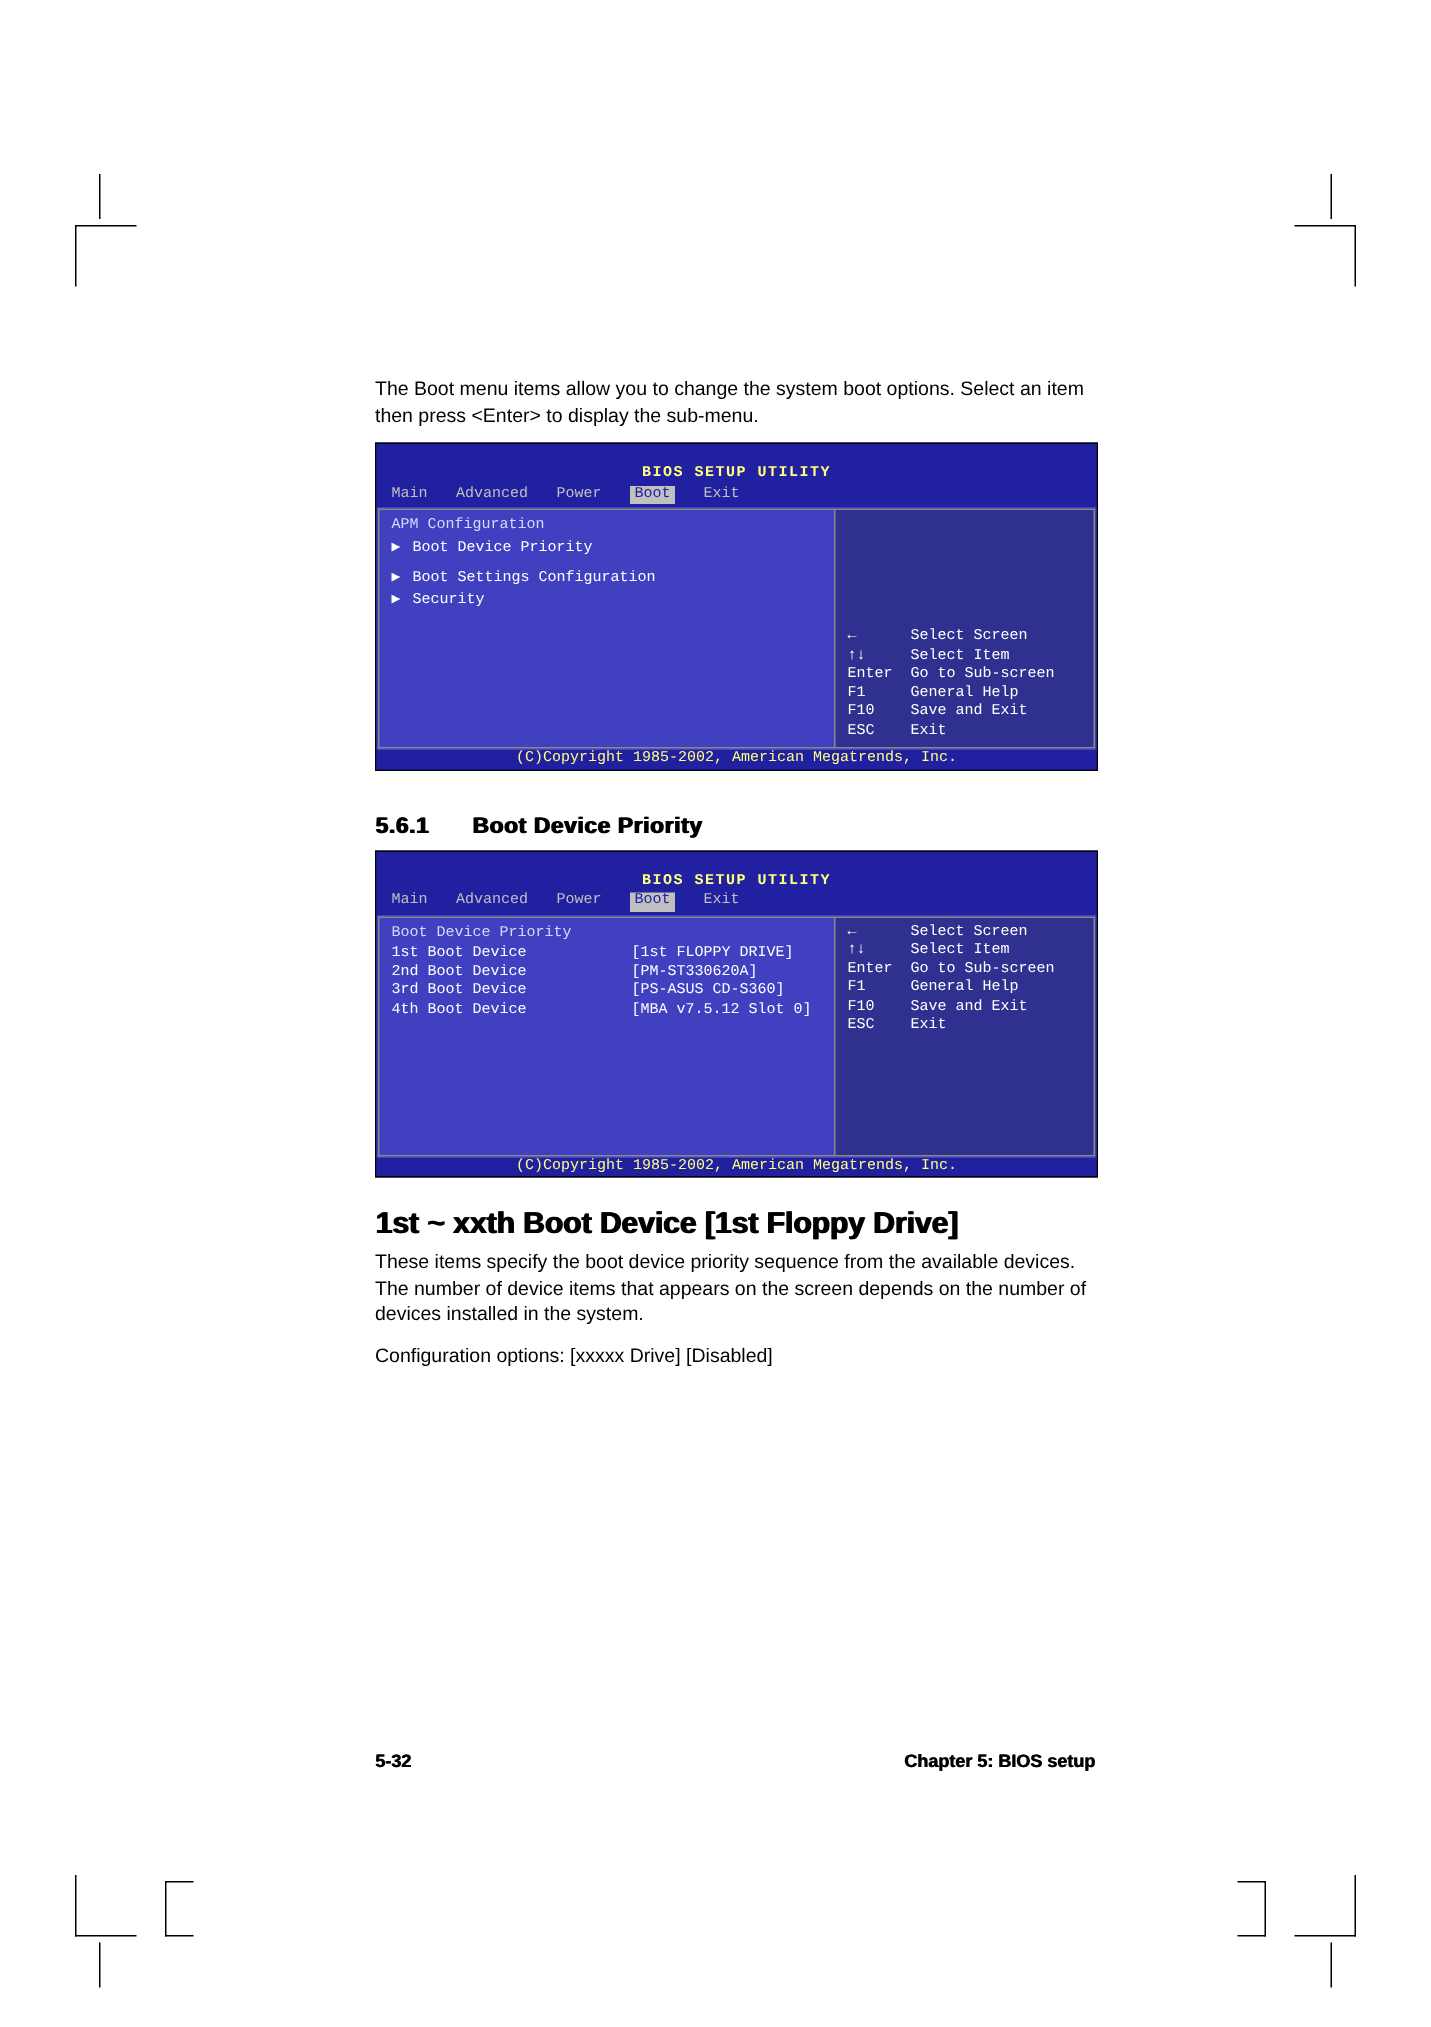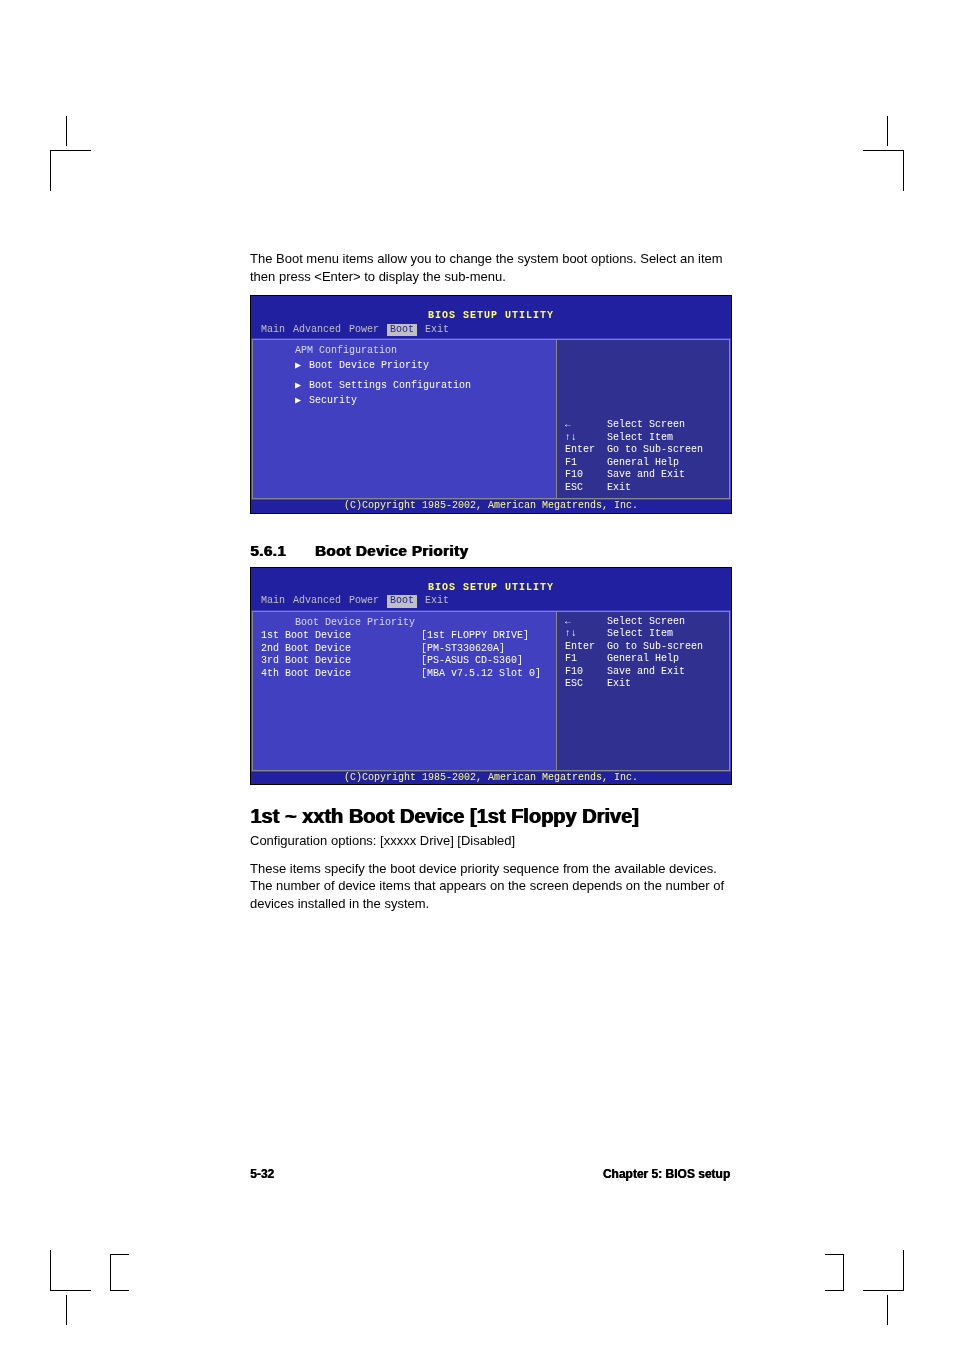--- a/index.html
+++ b/index.html
@@ -83,21 +83,21 @@
     text-align: center;
     font-weight: bold;
     letter-spacing: 1px;
     padding-top: 14px;
   }
   .bios-menubar {
     background: #2020a0;
     color: #d0d0d0;
     padding: 1px 10px 2px 10px;
     display: flex;
-    gap: 8px;
+    gap: 19px;
   }
   .bios-menubar .tab { color: #c0c0c0; }
   .bios-menubar .tab.active {
     background: #c0c0c0;
     color: #2020a0;
     padding: 0 3px;
   }
   .bios-body {
     display: flex;
     background: #4040c0;
@@ -116,21 +116,21 @@
     width: 160px;
     background: #303090;
     color: #ffff80;
     padding: 4px 6px;
     border: 1px solid #888;
     margin:1px 1px 1px 0;
     display:flex;
     flex-direction:column;
     justify-content:space-between;
   }
-  .bios-item { color: #fff; padding: 1px 0 1px 14px; position:relative;margin-left:34px; }
+  .bios-item { color: #fff; padding: 1px 0 1px 14px; position:relative; }
   .bios-item.head { color: #d8d8ff; padding-left: 0; }
   .bios-item .arrow { position:absolute; left:0; color:#fff; }
   .bios-row { display:flex; }
   .bios-row .lbl { width: 160px; color:#fff; }
   .bios-row .val { color:#fff; }
   .bios-help {
     color: #fff;
     font-size: 10px;
   }
   .bios-help-row { display:flex; gap:8px; padding:0 2px;}
@@ -281,21 +281,21 @@
               <span class="key">ESC</span>
               <span class="desc">Exit</span>
             </div>
         </div>
       </div>
     </div>
     <div class="bios-footer">(C)Copyright 1985-2002, American Megatrends, Inc.</div>
   </div>
 
   <div class="h-opt">1st ~ xxth Boot Device [1st Floppy Drive]</div>
+  <div class="body-text">These items specify the boot device priority sequence from the available devices. The number of device items that appears on the screen depends on the number of devices installed in the system.</div>
   <div class="body-text">Configuration options: [xxxxx Drive] [Disabled]</div>
-  <div class="body-text">These items specify the boot device priority sequence from the available devices. The number of device items that appears on the screen depends on the number of devices installed in the system.</div>
 
 </div>
 
 <div class="page-footer">
   <span class="pnum">5-32</span>
   <span class="chap">Chapter 5: BIOS setup</span>
 </div>
 
 </body></html>

